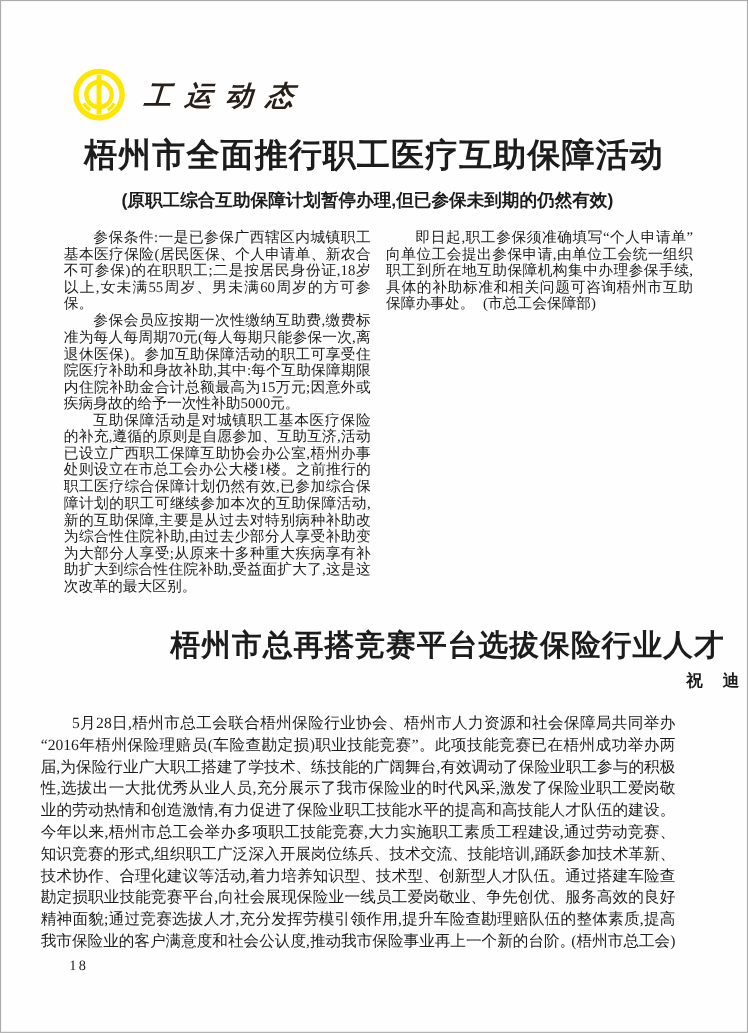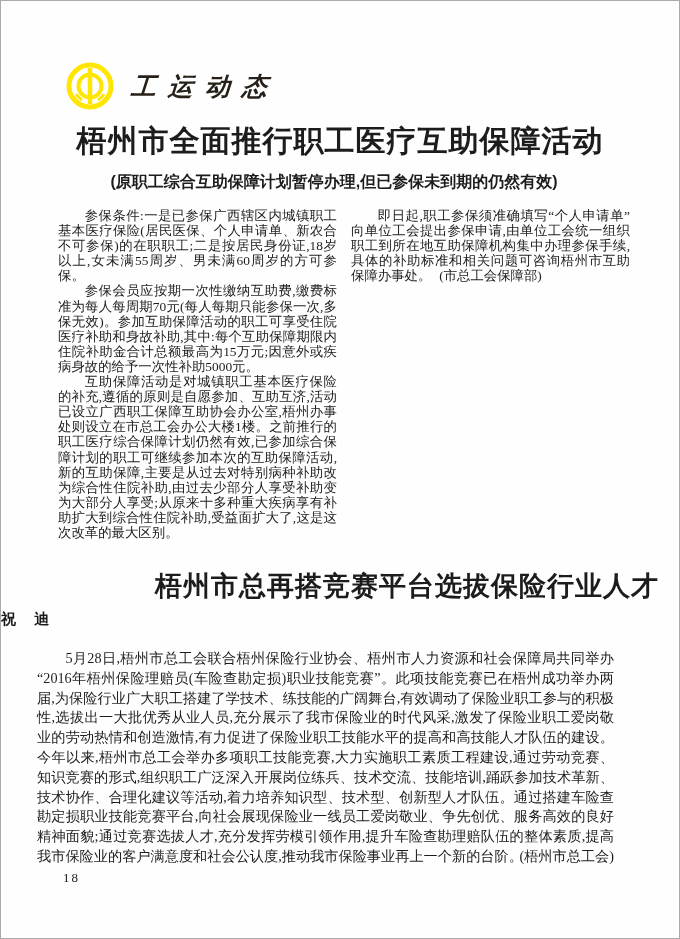--- a/index.html
+++ b/index.html
@@ -29,21 +29,21 @@
     column-count:2; column-gap:14px; column-fill:auto;
     font-size:13.4px; line-height:15.1px; text-align:justify;
   }
   .body1 p { margin:0; text-indent:2em; }
   .attribution1 { text-align:center; margin-top:-15.1px; text-indent:0; }
   .title2 {
     position:absolute; top:567px; left:20px; right:20px; margin:0;
     text-align:right; font-size:27px; font-weight:bold; letter-spacing:1px;
   }
   .author {
-    position:absolute; top:609px; left:0; right:0; text-align:left;
+    position:absolute; top:609px; left:0; right:0; text-align:right;
     font-size:15px; font-weight:bold; letter-spacing:7px;
     font-family:"Liberation Sans","DejaVu Sans",sans-serif;
   }
   .body2 {
     position:absolute; left:36px; top:648px; width:577px;
     font-size:14.2px; line-height:19.8px; text-align:justify;
   }
   .body2 p { margin:0; text-indent:2em; }
   .attribution2 { text-align:right; margin-top:-19.8px; text-indent:0; }
   .pageno { position:absolute; left:62px; top:869px; font-size:13px; letter-spacing:2px; }
@@ -65,21 +65,21 @@
       </svg>
     </span>
     <span class="brand">工运动态</span>
   </div>
 
   <h1 class="title1">梧州市全面推行职工医疗互助保障活动</h1>
   <div class="subtitle">(原职工综合互助保障计划暂停办理,但已参保未到期的仍然有效)</div>
 
   <div class="body1">
       <p>参保条件:一是已参保广西辖区内城镇职工基本医疗保险(居民医保、个人申请单、新农合不可参保)的在职职工;二是按居民身份证,18岁以上,女未满55周岁、男未满60周岁的方可参保。</p>
-      <p>参保会员应按期一次性缴纳互助费,缴费标准为每人每周期70元(每人每期只能参保一次,多保无效)。参加互助保障活动的职工可享受住院医疗补助和身故补助,其中:每个互助保障期限内住院补助金合计总额最高为15万元;因意外或疾病身故的给予一次性补助5000元。</p>
+      <p>参保会员应按期一次性缴纳互助费,缴费标准为每人每周期70元(每人每期只能参保一次,离退休医保)。参加互助保障活动的职工可享受住院医疗补助和身故补助,其中:每个互助保障期限内住院补助金合计总额最高为15万元;因意外或疾病身故的给予一次性补助5000元。</p>
       <p>互助保障活动是对城镇职工基本医疗保险的补充,遵循的原则是自愿参加、互助互济,活动已设立广西职工保障互助协会办公室,梧州办事处则设立在市总工会办公大楼1楼。之前推行的职工医疗综合保障计划仍然有效,已参加综合保障计划的职工可继续参加本次的互助保障活动,新的互助保障,主要是从过去对特别病种补助改为综合性住院补助,由过去少部分人享受补助变为大部分人享受;从原来十多种重大疾病享有补助扩大到综合性住院补助,受益面扩大了,这是这次改革的最大区别。</p>
       <p>即日起,职工参保须准确填写“个人申请单”向单位工会提出参保申请,由单位工会统一组织职工到所在地互助保障机构集中办理参保手续,具体的补助标准和相关问题可咨询梧州市互助保障办事处。</p>
       <div class="attribution attribution1">(市总工会保障部)</div>
   </div>
 
   <h2 class="title2">梧州市总再搭竞赛平台选拔保险行业人才</h2>
   <div class="author">祝 迪</div>
 
   <div class="body2">
     <p>5月28日,梧州市总工会联合梧州保险行业协会、梧州市人力资源和社会保障局共同举办“2016年梧州保险理赔员(车险查勘定损)职业技能竞赛”。此项技能竞赛已在梧州成功举办两届,为保险行业广大职工搭建了学技术、练技能的广阔舞台,有效调动了保险业职工参与的积极性,选拔出一大批优秀从业人员,充分展示了我市保险业的时代风采,激发了保险业职工爱岗敬业的劳动热情和创造激情,有力促进了保险业职工技能水平的提高和高技能人才队伍的建设。今年以来,梧州市总工会举办多项职工技能竞赛,大力实施职工素质工程建设,通过劳动竞赛、知识竞赛的形式,组织职工广泛深入开展岗位练兵、技术交流、技能培训,踊跃参加技术革新、技术协作、合理化建议等活动,着力培养知识型、技术型、创新型人才队伍。通过搭建车险查勘定损职业技能竞赛平台,向社会展现保险业一线员工爱岗敬业、争先创优、服务高效的良好精神面貌;通过竞赛选拔人才,充分发挥劳模引领作用,提升车险查勘理赔队伍的整体素质,提高我市保险业的客户满意度和社会公认度,推动我市保险事业再上一个新的台阶。</p>

